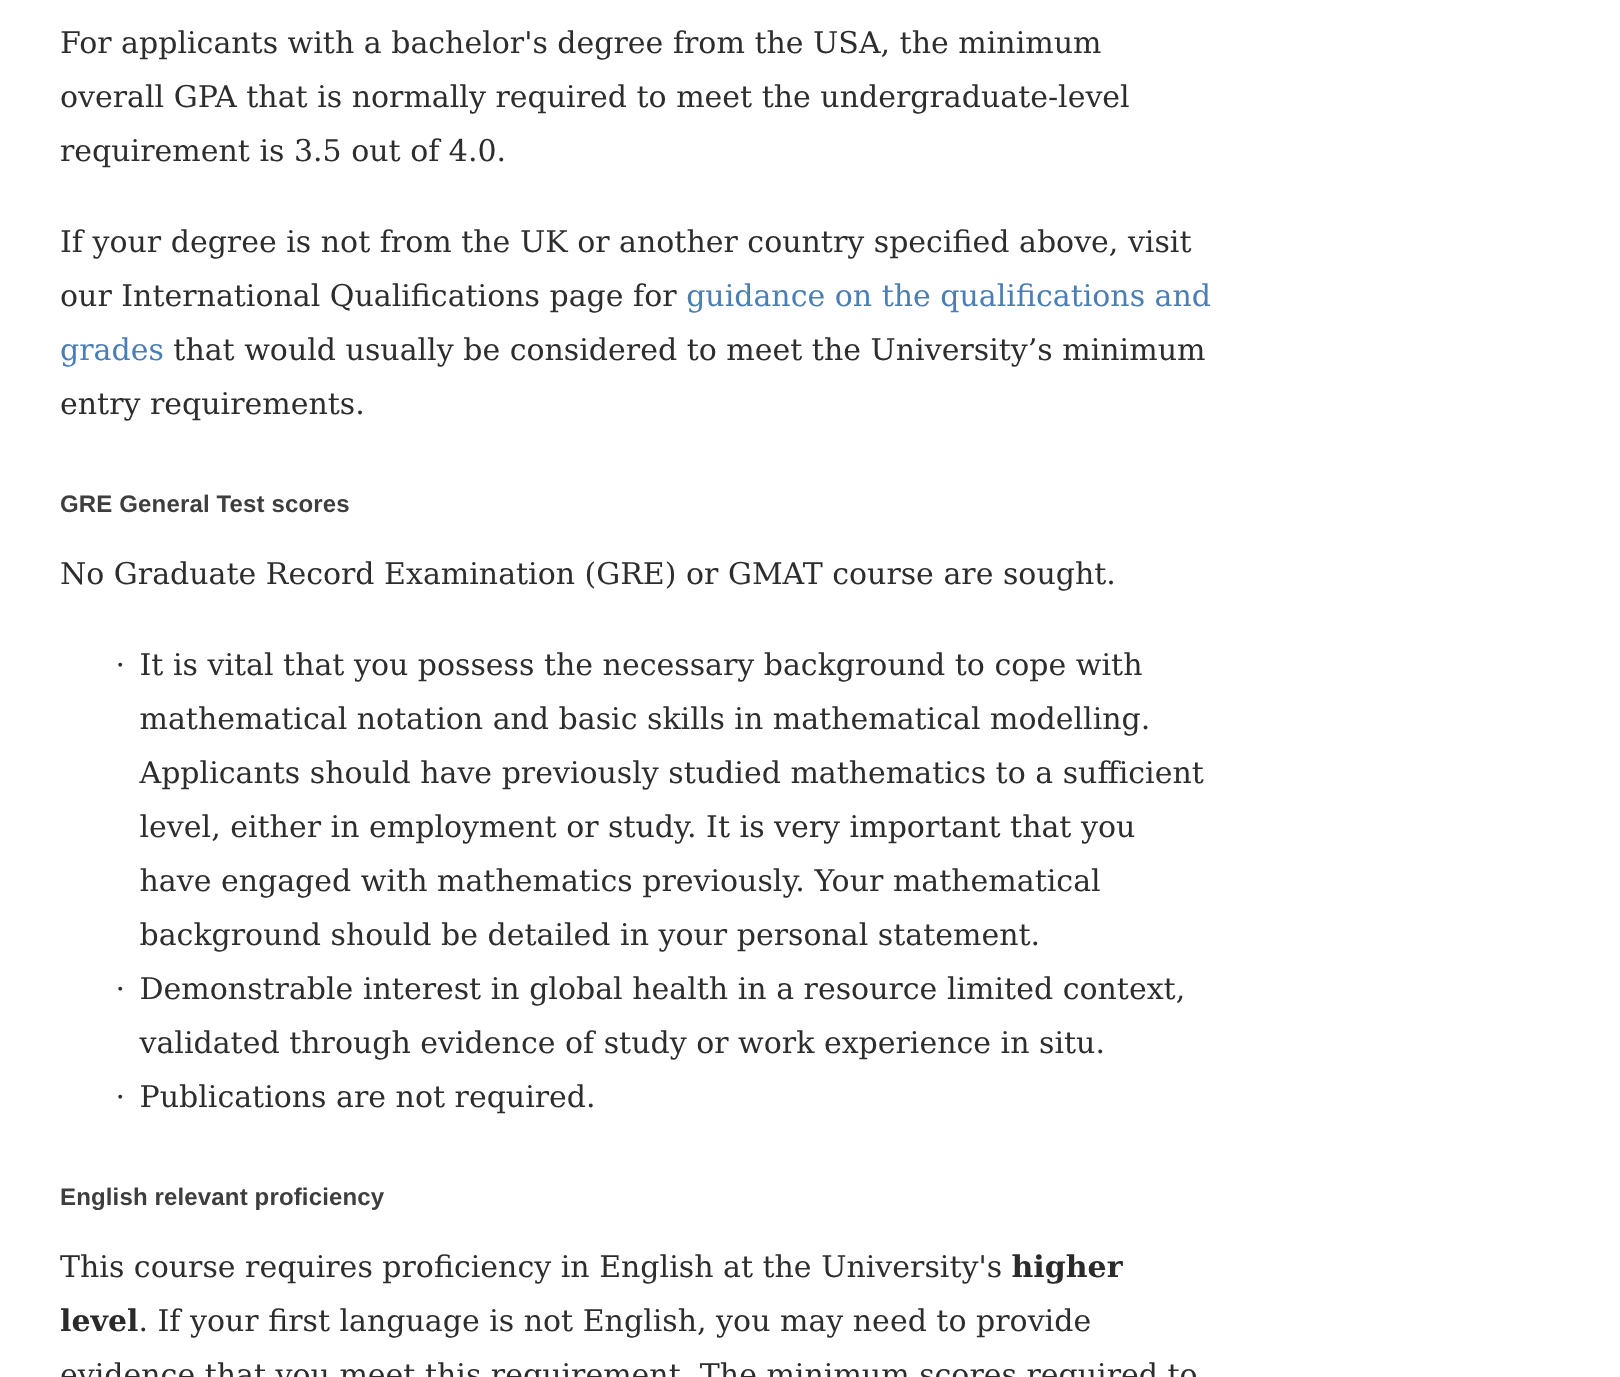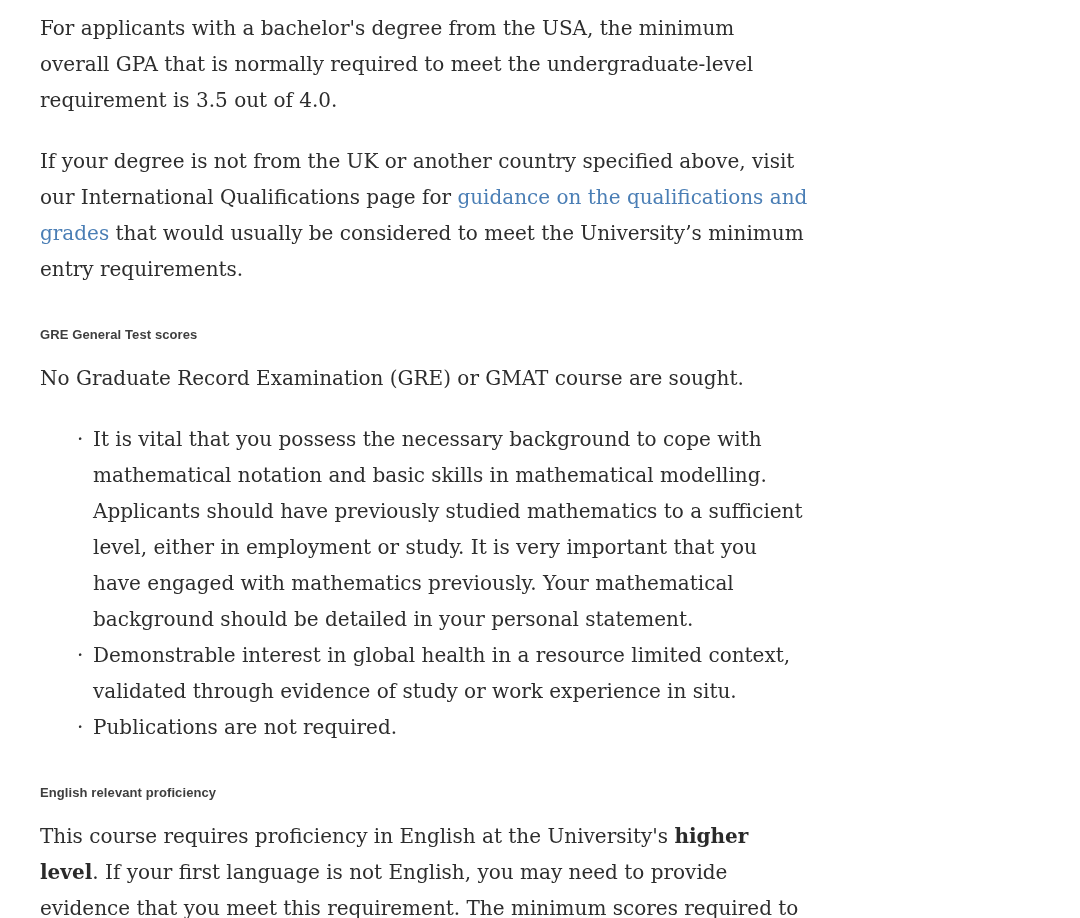--- a/index.html
+++ b/index.html
@@ -18,21 +18,21 @@
     color: #2d2d2d;
   }
   p {
     margin: 0 0 25px 0;
   }
   p.last {
     margin-bottom: 12px;
   }
   h3 {
     font-family: "Liberation Sans", sans-serif;
-    font-size: 13px;
+    font-size: 16px;
     font-weight: 700;
     color: #3e3e3e;
     margin: 40px 0 16px 0;
     line-height: 1.3;
     letter-spacing: 0.1px;
   }
   a.inline-link {
     color: #4a7eb5;
     text-decoration: none;
     cursor: pointer;

